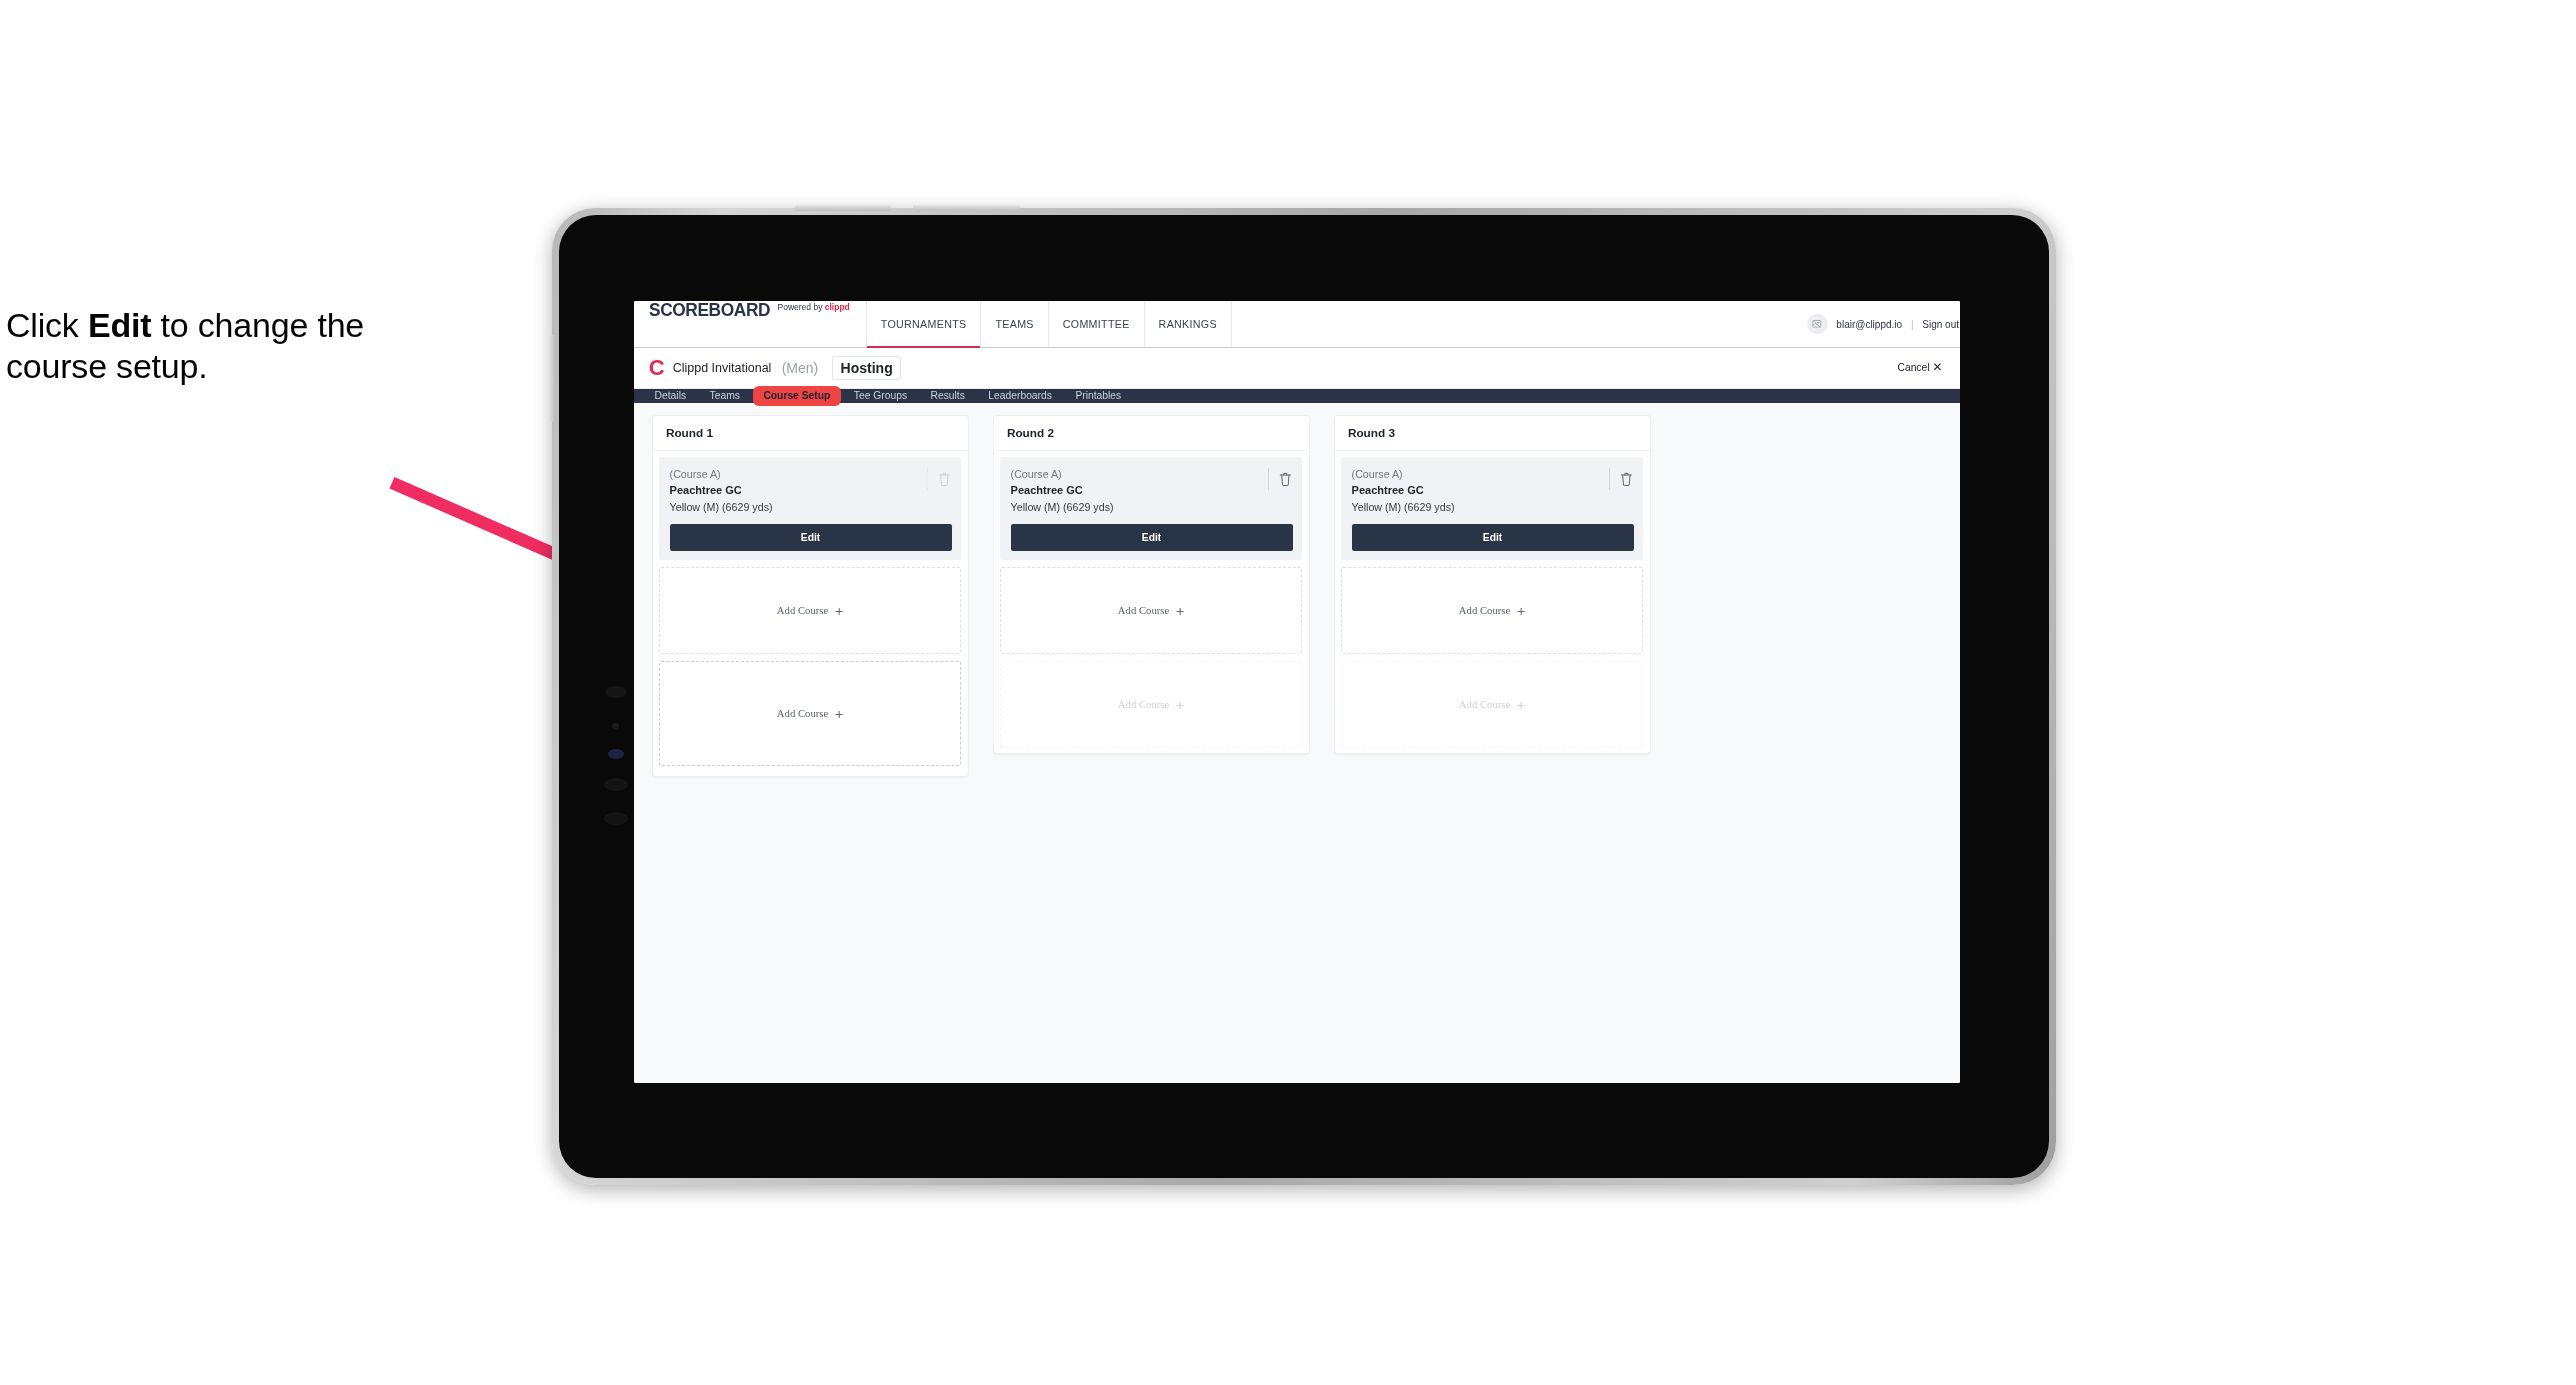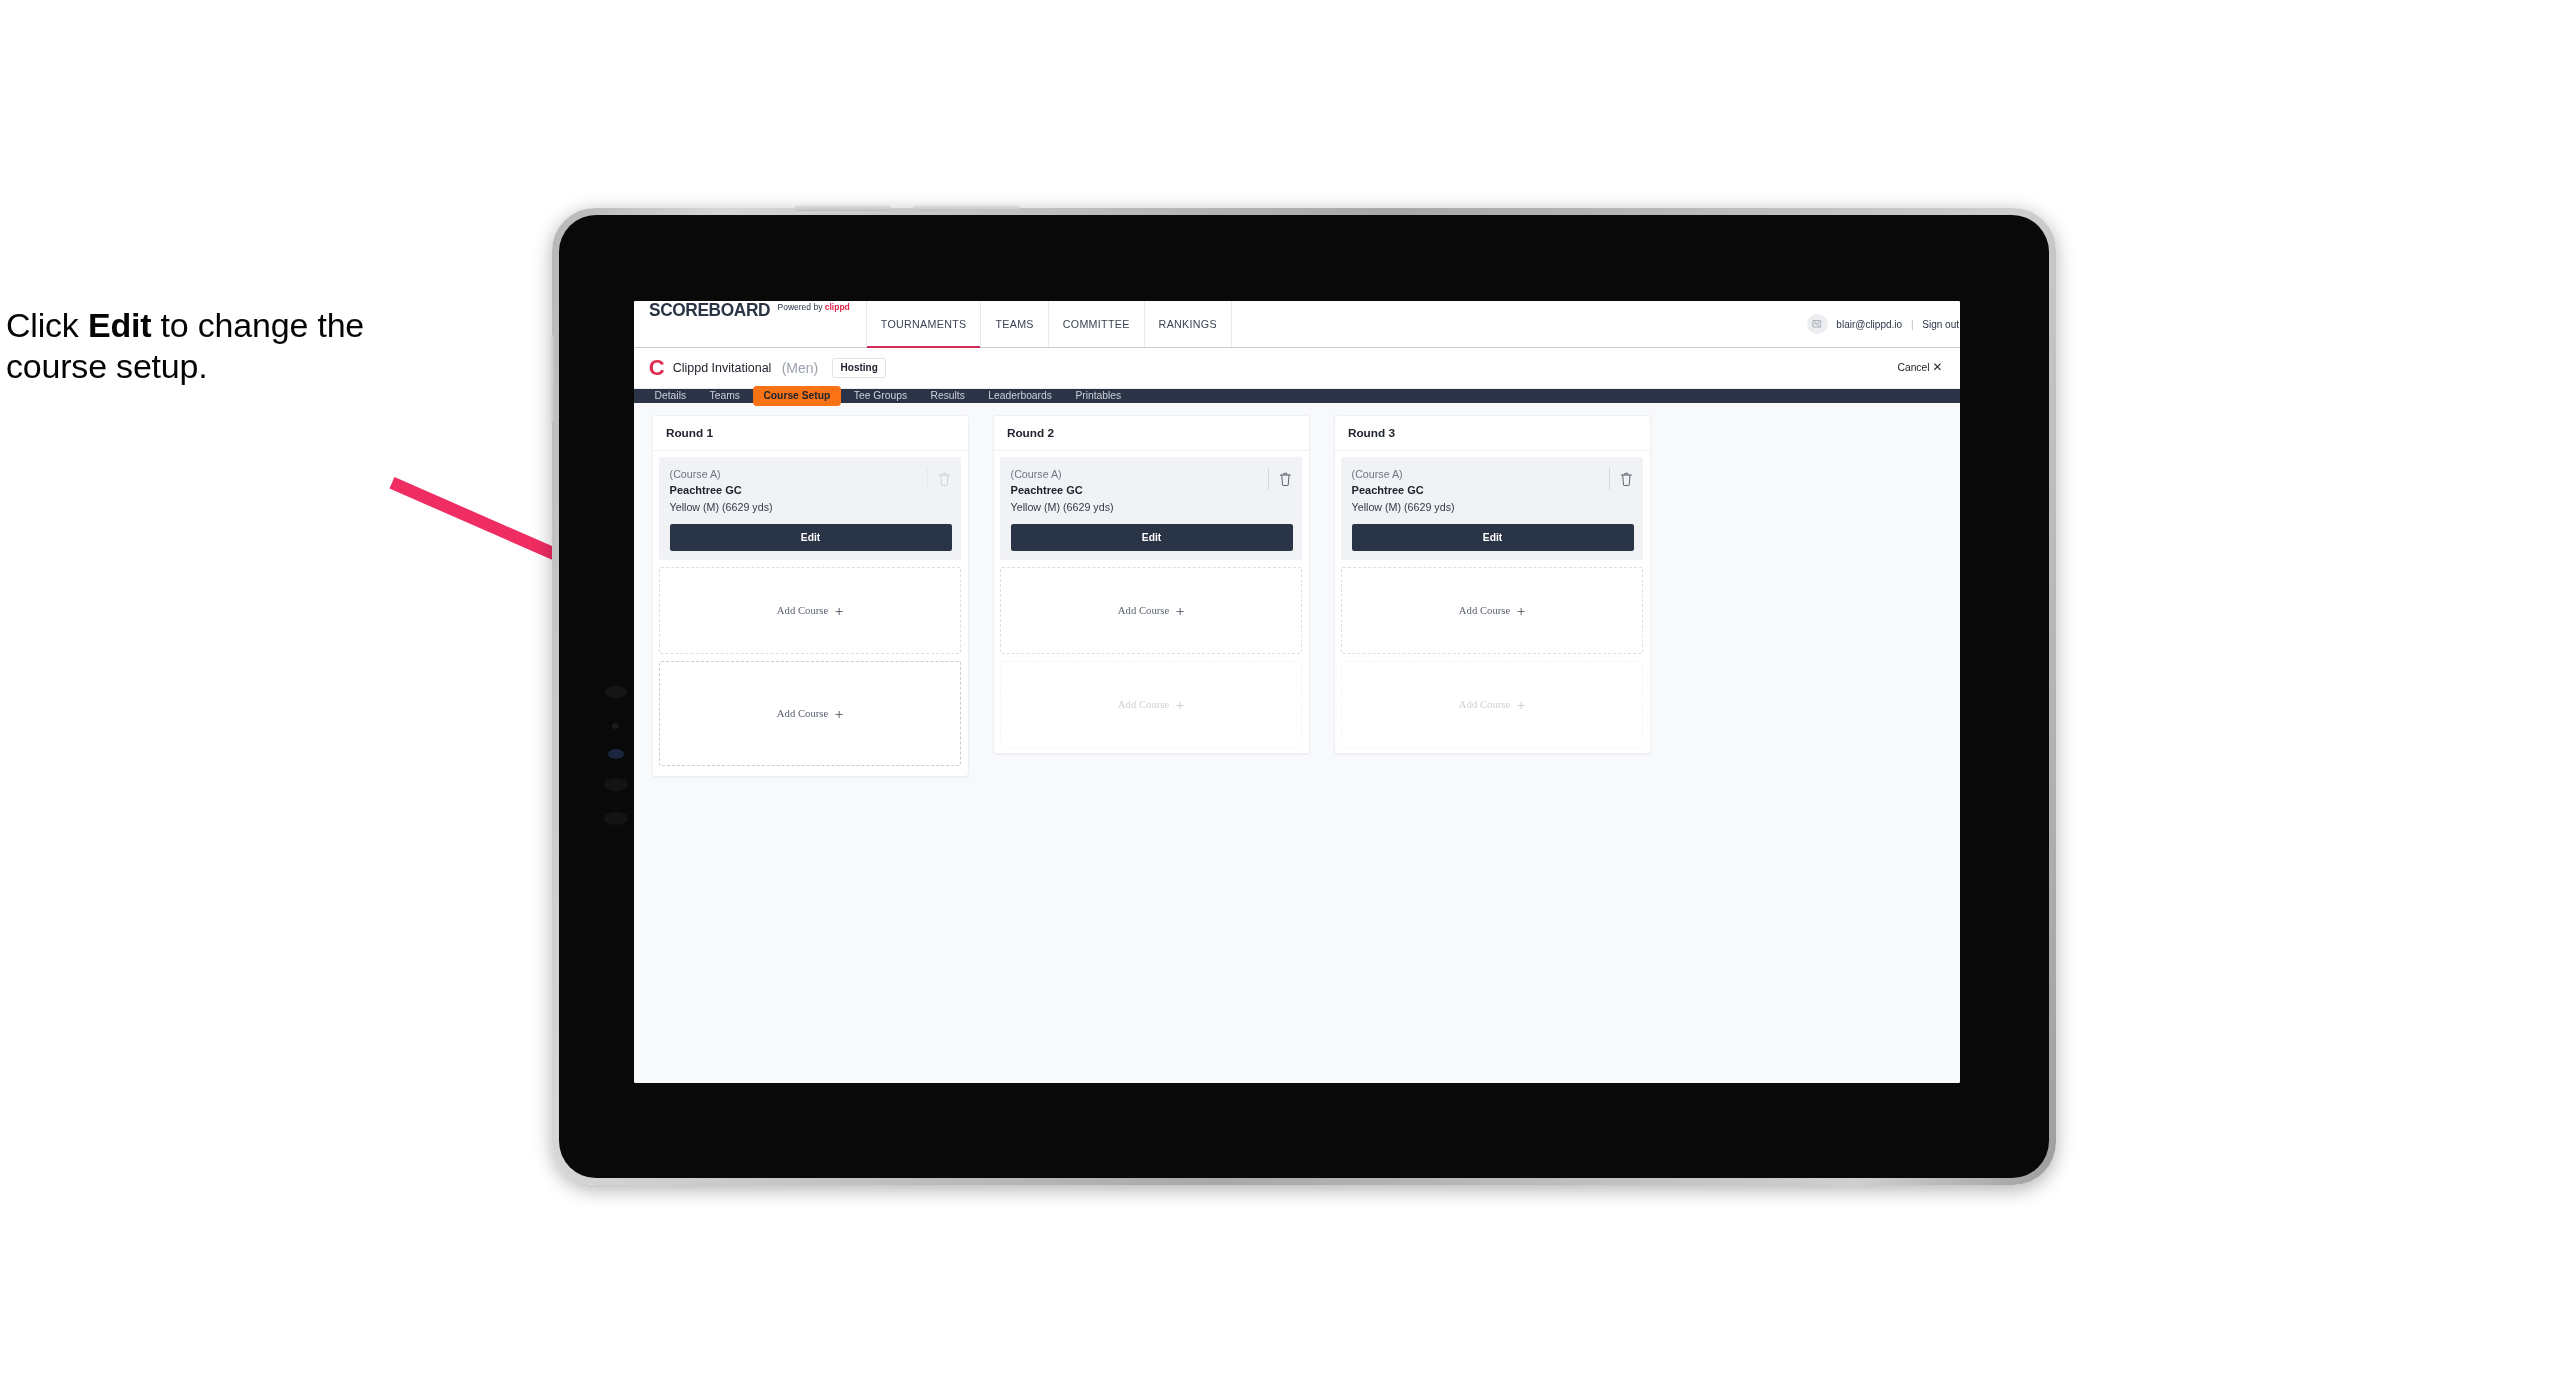--- a/index.html
+++ b/index.html
@@ -197,21 +197,21 @@
     letter-spacing: -0.7px;
   }
   .tourn-name {
     font-size: 12.5px;
     color: #20242e;
     font-weight: 400;
   }
   .tourn-gender { font-size: 14px; color: #9aa1ab; margin-left: 1.5px; }
   .badge-hosting {
     margin-left: 5.2px;
-    font-size: 10px;
+    font-size: 14px;
     font-weight: 700;
     color: #20242e;
     border: 0.7px solid #dfe2e7;
     border-radius: 2.9px;
     padding: 4.4px 7.4px;
     background: #fff;
     line-height: 1;
   }
   .cancel-wrap {
     margin-left: auto;
@@ -236,23 +236,24 @@
   }
   .tab {
     font-size: 10.3px;
     color: #ccd1da;
     padding: 5.2px 10.3px;
     border-radius: 3.7px;
     cursor: pointer;
     line-height: 1;
   }
   .tab.active {
-    background: #f97316;
+    background: #ef4444;
     color: #20242e;
     font-weight: 700;
+    border-radius: 6px;
   }
 
   
   .board {
     padding: 11.8px 17.7px;
     display: flex;
     align-items: flex-start;
     gap: 24px;
     background: #f8f9fb;
     height: calc(100% - 116px);

